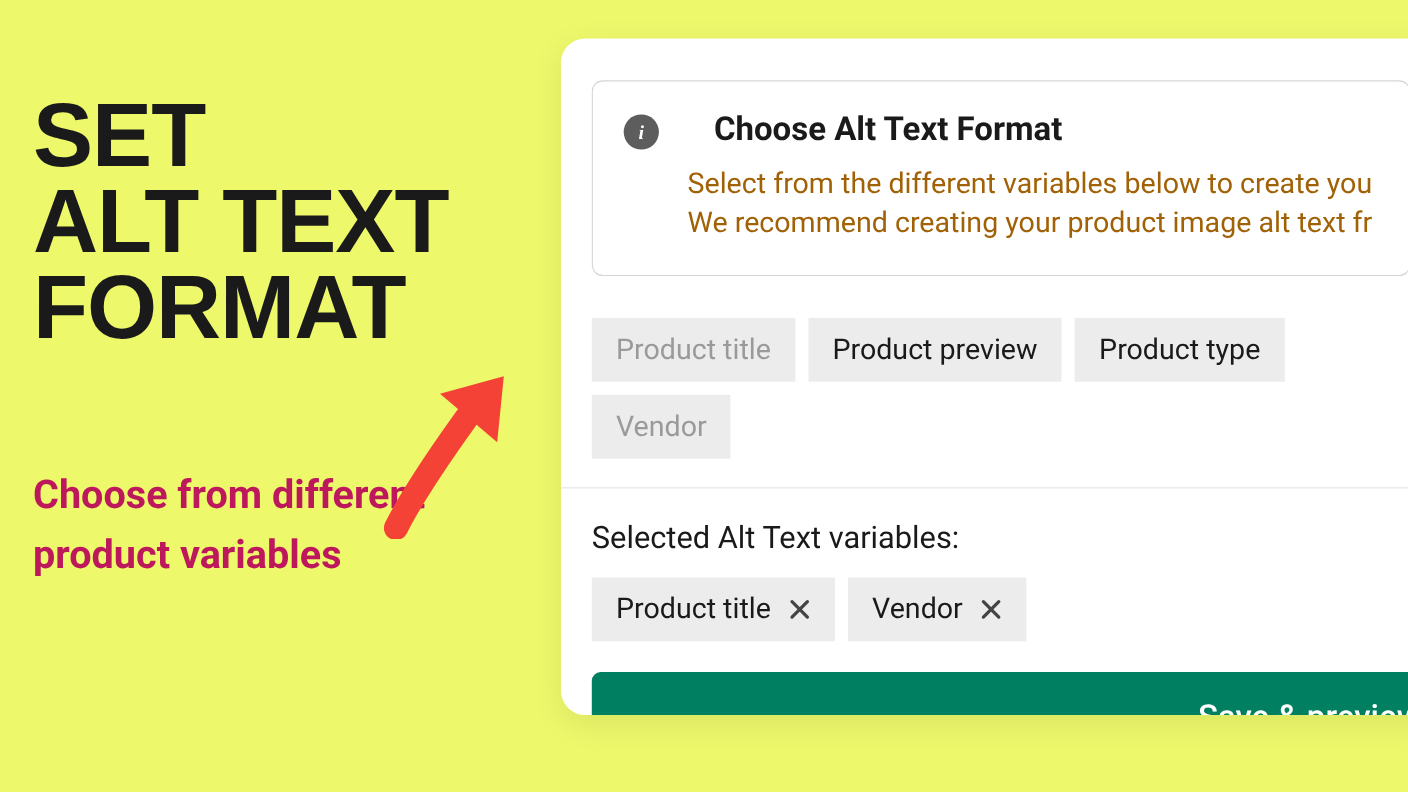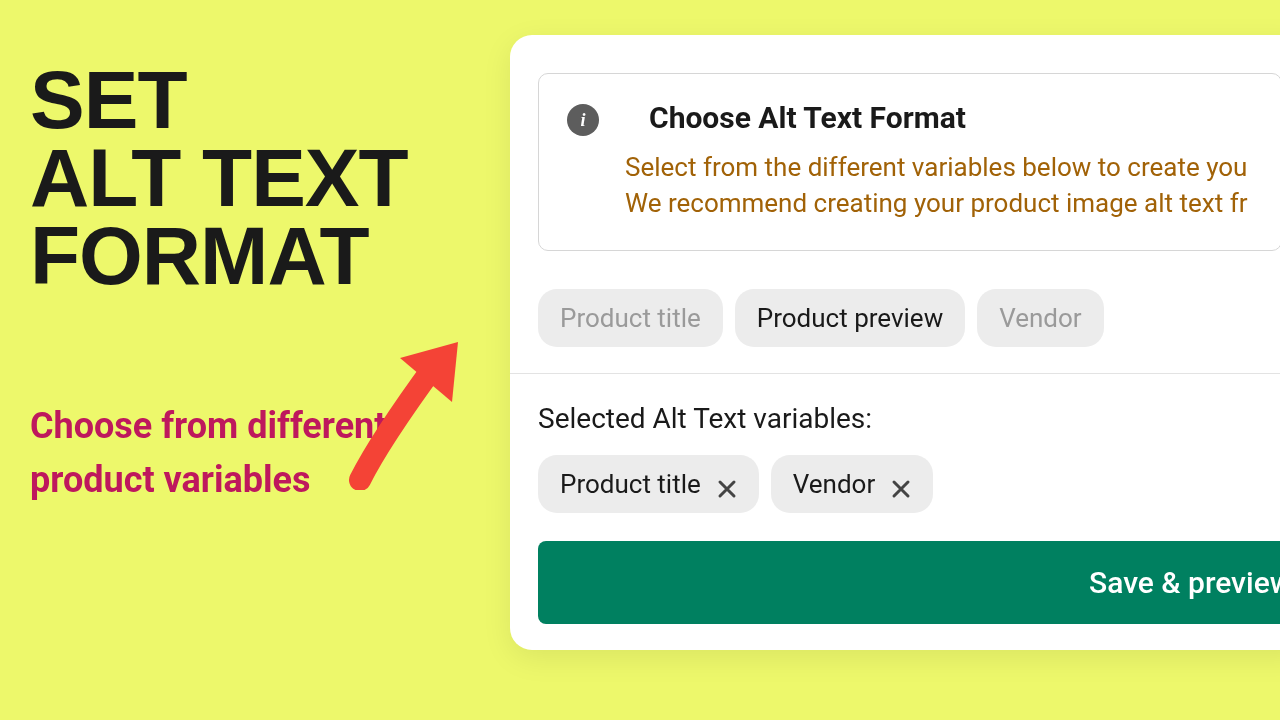--- a/index.html
+++ b/index.html
@@ -7,21 +7,21 @@
       width: 1280px; 
       height: 720px; 
       background: #edf86b; 
       font-family: -apple-system, BlinkMacSystemFont, "Segoe UI", Roboto, sans-serif;
       overflow: hidden;
       position: relative;
     }
     .left-panel {
       position: absolute;
       left: 30px;
-      top: 61px;
+      top: 85px;
       width: 460px;
     }
     .headline {
       font-weight: 900;
       font-size: 82px;
       line-height: 0.95;
       color: #1a1a1a;
       letter-spacing: -1px;
       font-family: "Arial Black", Arial, sans-serif;
       font-stretch: condensed;
@@ -91,27 +91,27 @@
       white-space: pre-line;
     }
     .pill-row {
       display: flex;
       gap: 12px;
       padding: 38px 28px 26px 28px;
       flex-wrap: wrap;
     }
     .pill {
       background: #ececec;
-      border-radius: 19px;
+      border-radius: 0;
       padding: 14px 22px;
       font-size: 26px;
       color: #1a1a1a;
       cursor: pointer;
       display: inline-flex;
-      align-items: flex-end;
+      align-items: center;
       gap: 16px;
     }
     .pill.faded { color: #9a9a9a; }
     .divider {
       border-top: 1px solid #e3e3e3;
     }
     .selected-label {
       padding: 28px 28px 20px 28px;
       font-size: 28px;
       color: #1a1a1a;
@@ -164,20 +164,23 @@
     </div>
   </div>
 
   <div class="pill-row">
     <div class="pill faded">
         <span>Product title</span>
       </div>
     <div class="pill">
         <span>Product preview</span>
       </div>
+    <div class="pill">
+        <span>Product type</span>
+      </div>
     <div class="pill faded">
         <span>Vendor</span>
       </div>
   </div>
 
   <div class="divider"></div>
 
   <div class="selected-label">Selected Alt Text variables:</div>
 
   <div class="selected-row">

